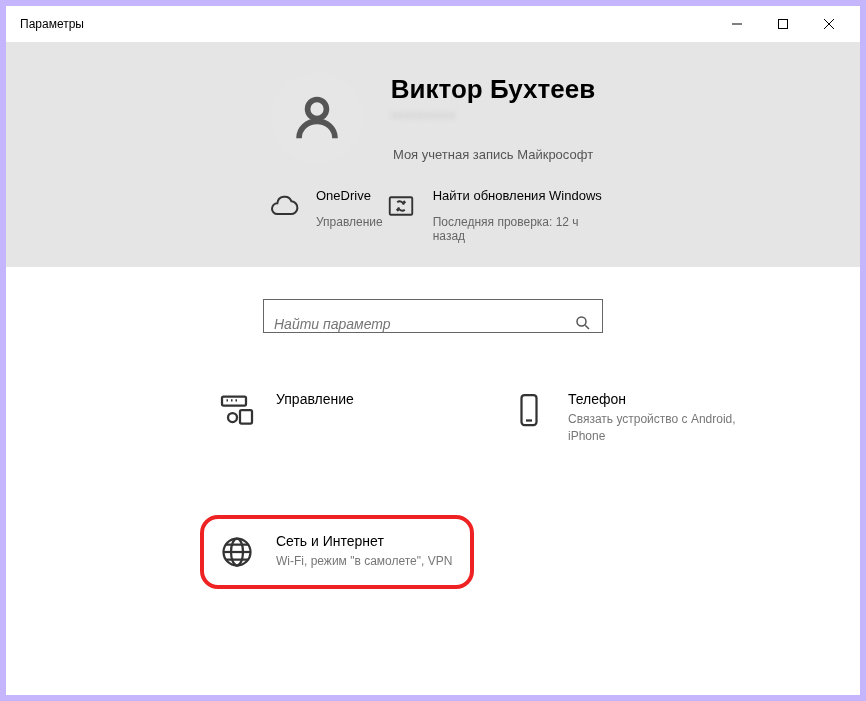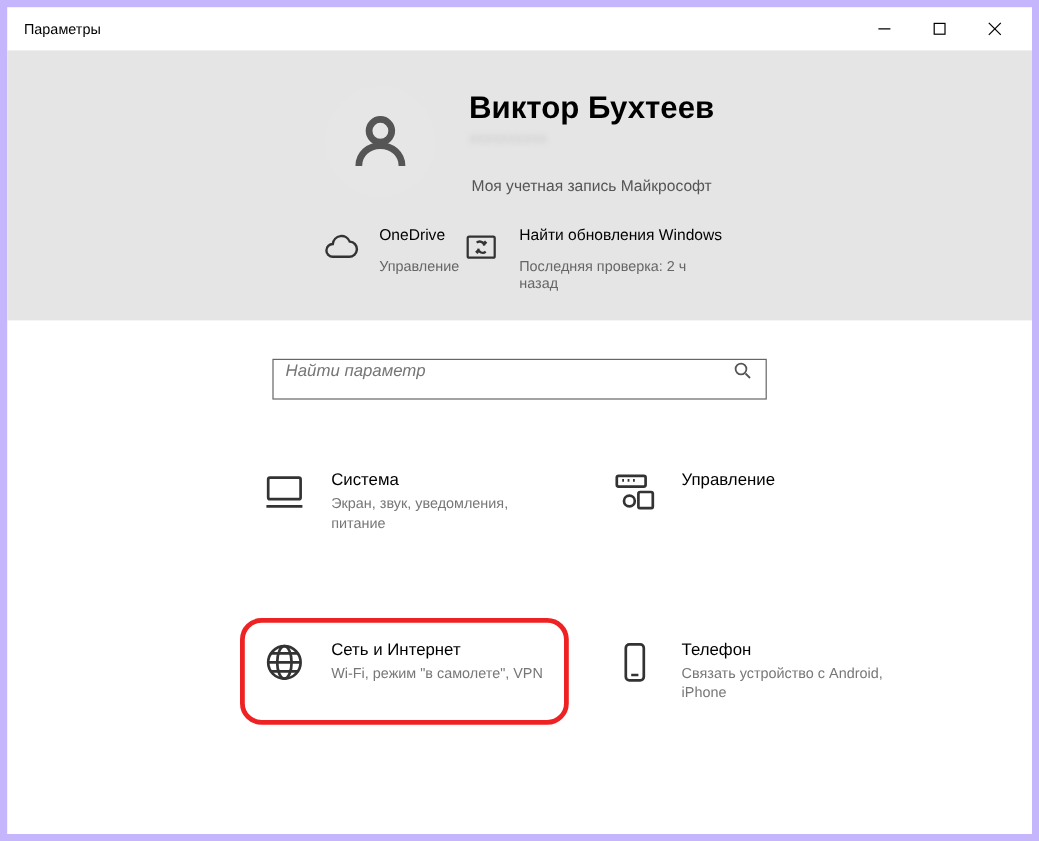--- a/index.html
+++ b/index.html
@@ -17,21 +17,21 @@
     .profile-text h1 { font-size: 26px; font-weight: 600; color: #000; margin-bottom: 2px; }
     .profile-text .email { font-size: 13px; color: #ccc; filter: blur(2px); user-select: none; height: 16px; }
     .profile-text .account { font-size: 13px; color: #555; margin-top: 24px; text-align: center; }
     .quick-row { display: flex; justify-content: flex-start; padding-left: 220px; }
     .quick-item { display: flex; gap: 14px; align-items: flex-start; cursor: pointer; }
     .quick-icon { width: 36px; height: 36px; display: flex; align-items: center; justify-content: center; }
     .quick-icon svg { stroke: #333; fill: none; stroke-width: 1.5; }
     .quick-text .qt-title { font-size: 13px; color: #000; }
     .quick-text .qt-sub { font-size: 12px; color: #666; margin-top: 12px; max-width: 150px; }
     .search-row { display: flex; justify-content: center; padding: 32px 0 10px 0; }
-    .searchbox { width: 412px; height: 34px; border: 1px solid #666; display: flex; align-items: flex-start; padding: 0 10px; }
+    .searchbox { width: 340px; height: 34px; border: 1px solid #666; display: flex; align-items: flex-end; padding: 0 10px; }
     .searchbox input { flex: 1; border: none; outline: none; font-size: 14px; font-style: italic; color: #666; background: transparent; }
     .searchbox .sicon { width: 18px; height: 18px; }
     .categories { padding: 36px 100px 0 200px; display: grid; grid-template-columns: 1fr 1fr; row-gap: 64px; column-gap: 30px; }
     .cat-item { display: flex; gap: 20px; align-items: flex-start; cursor: pointer; padding: 12px; border-radius: 12px; }
     .cat-item.highlight { outline: 4px solid #e22; outline-offset: 2px; }
     .cat-icon { width: 38px; height: 38px; flex-shrink: 0; display: flex; align-items: center; justify-content: center; }
     .cat-icon svg { stroke: #333; fill: none; stroke-width: 1.5; }
     .cat-text .ct-title { font-size: 14px; color: #000; margin-bottom: 4px; }
     .cat-text .ct-sub { font-size: 12px; color: #777; max-width: 180px; line-height: 1.4; }
   </style>
@@ -92,90 +92,78 @@
       <div class="quick-item">
         <div class="quick-icon">
           <svg width="30" height="30" viewBox="0 0 24 24">
             <rect x="3" y="5" width="18" height="14" rx="1"></rect>
             <path d="M9 9a3 3 0 0 1 5 2M15 15a3 3 0 0 1-5-2"></path>
             <path d="M14 8l1 1-1 1M10 16l-1-1 1-1"></path>
           </svg>
         </div>
         <div class="quick-text">
           <div class="qt-title">Найти обновления Windows</div>
-          <div class="qt-sub">Последняя проверка: 2 ч назад</div>
+          <div class="qt-sub">Последняя проверка: 12 ч назад</div>
         </div>
       </div>
     </div>
   </div>
 
   <div class="search-row">
     <div class="searchbox">
       <input type="text" placeholder="Найти параметр" style="">
       <svg class="sicon" viewBox="0 0 24 24" stroke="#555" fill="none" stroke-width="2">
           <circle cx="10" cy="10" r="6"></circle>
           <line x1="15" y1="15" x2="20" y2="20"></line>
         </svg>
     </div>
   </div>
 
   <div class="categories">
 
-    <div class="cat-item">
-      <div class="cat-icon">
-        <svg width="36" height="36" viewBox="0 0 24 24">
-            <rect x="3" y="4" width="18" height="12" rx="1"></rect>
-            <line x1="2" y1="20" x2="22" y2="20"></line>
-          </svg>
-      </div>
-      <div class="cat-text">
-        <div class="ct-title">Система</div>
-        <div class="ct-sub">Экран, звук, уведомления, питание</div>
-      </div>
-    </div>
 
     <div class="cat-item">
       <div class="cat-icon">
         <svg width="36" height="36" viewBox="0 0 24 24">
           <rect x="2" y="3" width="16" height="6" rx="1"></rect>
           <rect x="14" y="12" width="8" height="9" rx="1"></rect>
           <circle cx="9" cy="17" r="3"></circle>
           <line x1="5" y1="5.5" x2="6" y2="5.5"></line>
             <line x1="8" y1="5.5" x2="9" y2="5.5"></line>
             <line x1="11" y1="5.5" x2="12" y2="5.5"></line>
         </svg>
       </div>
       <div class="cat-text">
         <div class="ct-title">Управление</div>
+      </div>
+    </div>
+
+    <div class="cat-item">
+      <div class="cat-icon">
+        <svg width="36" height="36" viewBox="0 0 24 24">
+            <rect x="7" y="2" width="10" height="20" rx="2"></rect>
+            <line x1="10" y1="19" x2="14" y2="19"></line>
+          </svg>
+      </div>
+      <div class="cat-text">
+        <div class="ct-title">Телефон</div>
+        <div class="ct-sub">Связать устройство с Android, iPhone</div>
       </div>
     </div>
 
     <div class="cat-item highlight">
       <div class="cat-icon">
         <svg width="36" height="36" viewBox="0 0 24 24">
           <circle cx="12" cy="12" r="9"></circle>
           <ellipse cx="12" cy="12" rx="4" ry="9"></ellipse>
           <line x1="3" y1="12" x2="21" y2="12"></line>
           <path d="M4.5 7h15M4.5 17h15"></path>
         </svg>
       </div>
       <div class="cat-text">
         <div class="ct-title">Сеть и Интернет</div>
         <div class="ct-sub">Wi-Fi, режим "в самолете", VPN</div>
       </div>
     </div>
 
-    <div class="cat-item">
-      <div class="cat-icon">
-        <svg width="36" height="36" viewBox="0 0 24 24">
-            <rect x="7" y="2" width="10" height="20" rx="2"></rect>
-            <line x1="10" y1="19" x2="14" y2="19"></line>
-          </svg>
-      </div>
-      <div class="cat-text">
-        <div class="ct-title">Телефон</div>
-        <div class="ct-sub">Связать устройство с Android, iPhone</div>
-      </div>
-    </div>
-
   </div>
 
 </div>
 
 </body></html>

